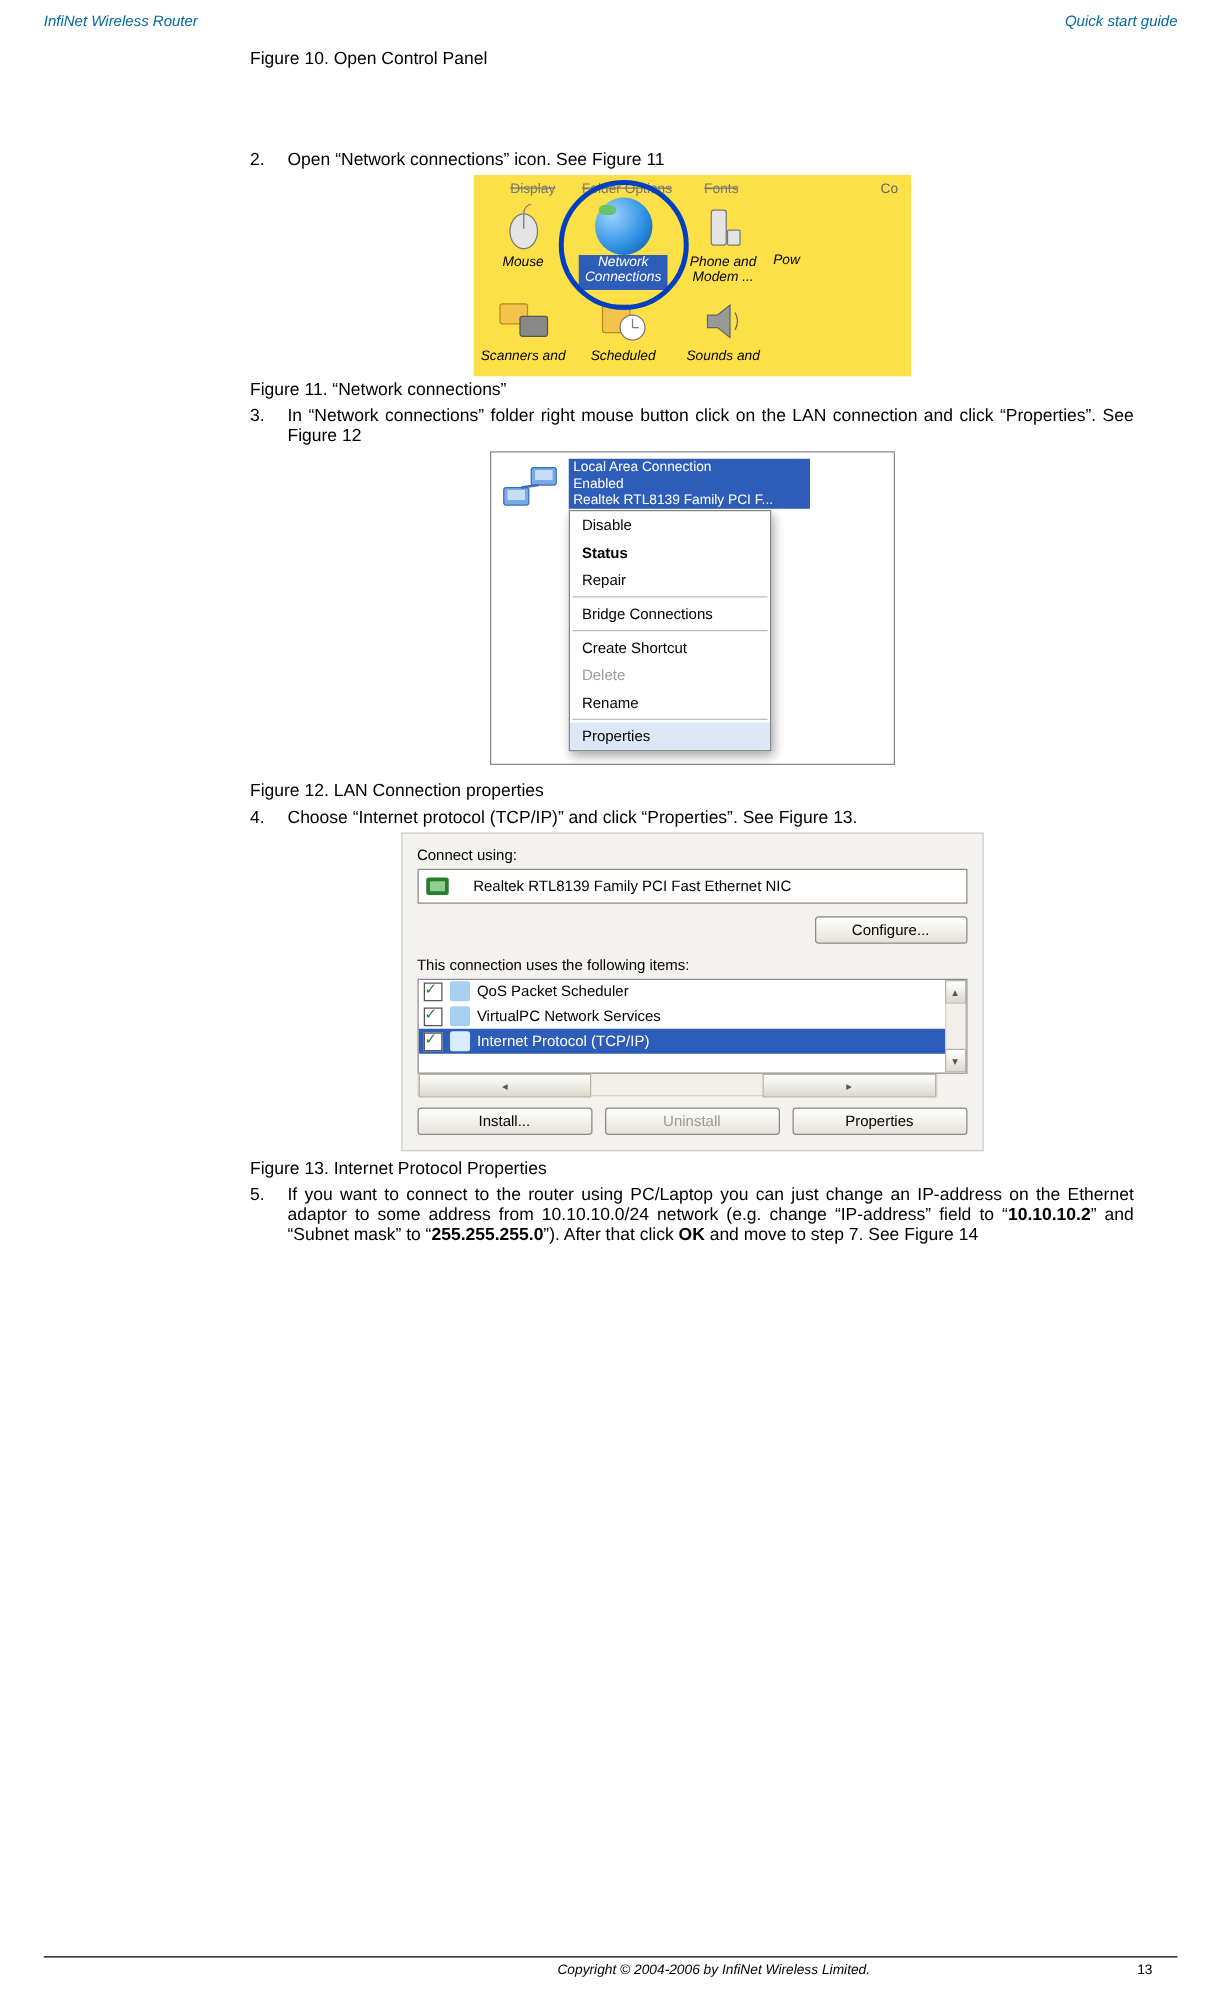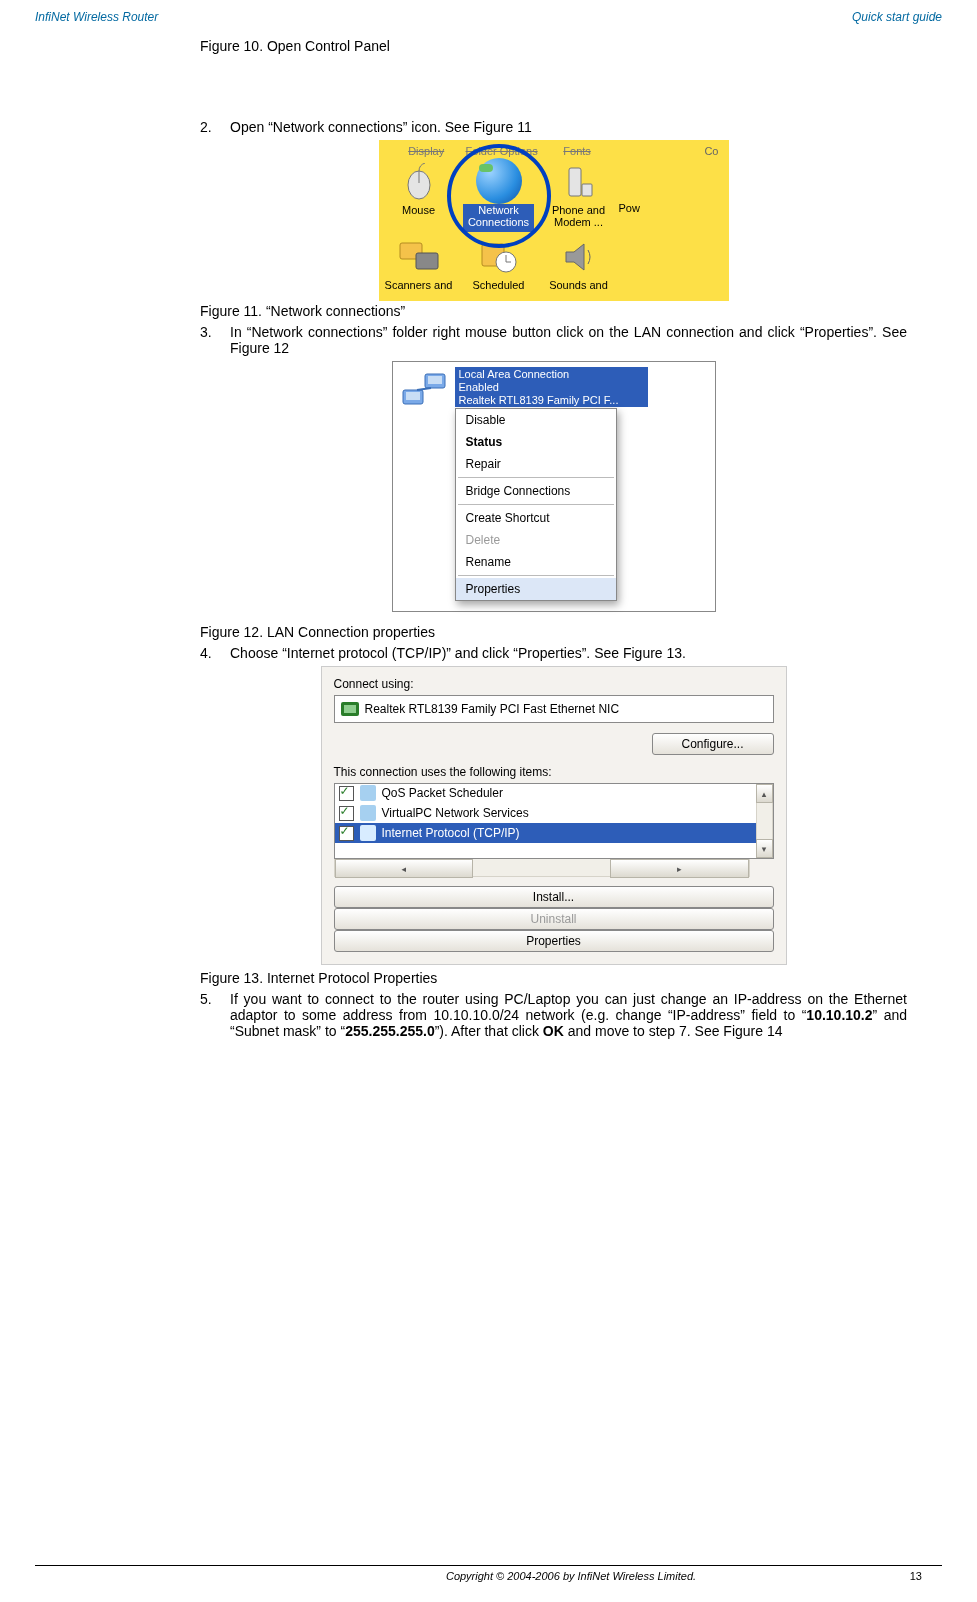--- a/index.html
+++ b/index.html
@@ -62,20 +62,21 @@
     .cp-row-top {
       color:#666;
       font-size:11px;
       padding:0 10px 5px 10px;
       display:flex;
     }
     .cp-icon {
       width: 80px;
       text-align: center;
       position: relative;
+      font-style: italic;
     }
     .cp-icon .ico {
       height: 40px;
       display: flex;
       align-items: center;
       justify-content: center;
       margin-bottom: 2px;
     }
     .cp-icon .lbl {
       font-size: 11px;
@@ -178,21 +179,21 @@
       font-size: 12px;
       padding: 0 12px 12px 12px;
     }
     .prop-label { margin: 10px 0 4px 0; }
     .adapter-box {
       background: #fff;
       border: 1px solid #8a8a8a;
       padding: 3px 6px;
       display: flex;
       align-items: center;
-      gap: 6px;
+      gap: 20px;
       height: 20px;
     }
     .adapter-ico {
       width: 18px; height: 14px;
       background: #2a7d2a;
       border-radius: 2px;
       position: relative;
     }
     .adapter-ico::after{
       content:"";
@@ -268,22 +269,22 @@
       color:#555;
     }
     .sb-track { flex:1; background:#f1efe8; border-left:1px solid #d6d3c9; border-right:1px solid #d6d3c9;}
     .sb-bottom {
       height:17px;
       display:flex;
     }
     .sb-bottom .sb-btn { flex:1; }
     .btn-row {
       display:flex;
+      gap:10px;
       margin-top:10px;
-      flex-direction:column;
     }
     .btn-row .btn { flex:1; }
     .footer {
       position: absolute;
       left: 0; right: 0;
       bottom: 20px;
       text-align: center;
     }
     .footer-line {
       border: none;

